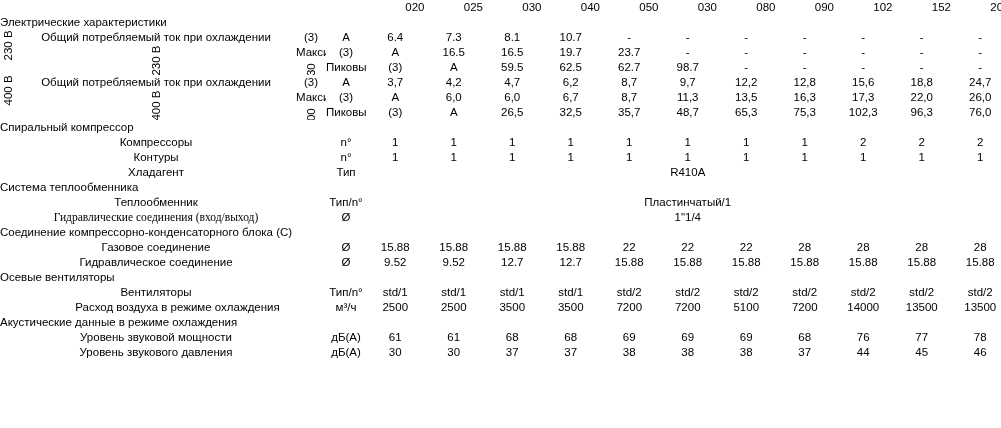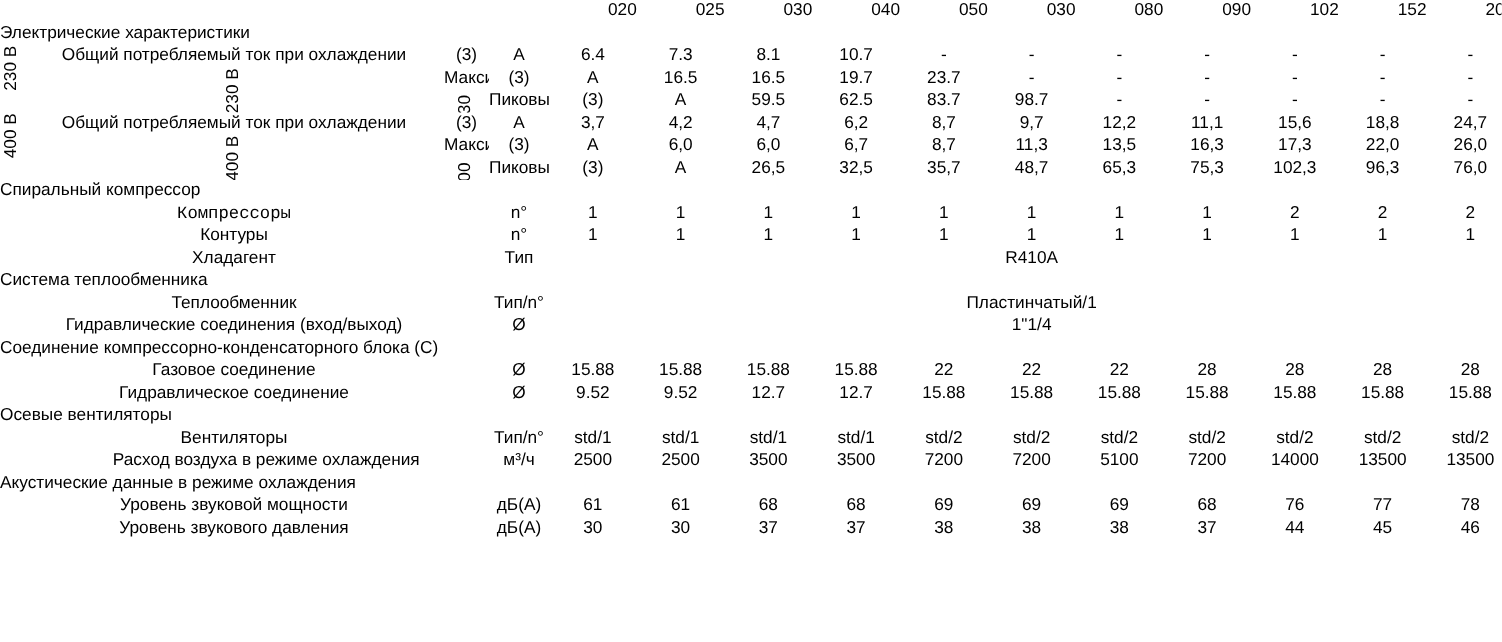--- a/index.html
+++ b/index.html
@@ -172,21 +172,21 @@
       </tr>
       <tr>
         <td class="rot" rowspan="1">
           <span>230 В</span>
         </td>
         <td class="lbl">Пиковый пусковой ток</td>
         <td class="note">(3)</td>
         <td class="unit">А</td>
         <td class="val">59.5</td>
         <td class="val">62.5</td>
-        <td class="val">83.7</td>
+        <td class="val">62.7</td>
         <td class="val">98.7</td>
         <td class="val">-</td>
         <td class="val">-</td>
         <td class="val">-</td>
         <td class="val">-</td>
         <td class="val">-</td>
         <td class="val">-</td>
         <td class="val last">-</td>
       </tr>
       <tr>
@@ -196,21 +196,21 @@
         <td class="lbl">Общий потребляемый ток при охлаждении</td>
         <td class="note">(3)</td>
         <td class="unit">А</td>
         <td class="val">3,7</td>
         <td class="val">4,2</td>
         <td class="val">4,7</td>
         <td class="val">6,2</td>
         <td class="val">8,7</td>
         <td class="val">9,7</td>
         <td class="val">12,2</td>
-        <td class="val">11,1</td>
+        <td class="val">12,8</td>
         <td class="val">15,6</td>
         <td class="val">18,8</td>
         <td class="val last">24,7</td>
       </tr>
       <tr>
         <td class="rot" rowspan="2">
           <span>400 В</span>
         </td>
         <td class="lbl">Максимальный рабочий ток</td>
         <td class="note">(3)</td>
@@ -244,21 +244,21 @@
         <td class="val">96,3</td>
         <td class="val">76,0</td>
         <td class="val">87,0</td>
         <td class="val last">117,0</td>
       </tr>
       <tr class="sec">
         <td colspan="15">Спиральный компрессор</td>
       </tr>
       <tr>
         <td class="lbl" style="border-right: 0px;"></td>
-        <td class="lbl" style="border-left: 0px; font-family: Liberation Mono, monospace;">Компрессоры</td>
+        <td class="lbl" style="border-left: 0px;">Компрессоры</td>
         <td class="note"></td>
         <td class="unit">n°</td>
         <td class="val">1</td>
         <td class="val">1</td>
         <td class="val">1</td>
         <td class="val">1</td>
         <td class="val">1</td>
         <td class="val">1</td>
         <td class="val">1</td>
         <td class="val">1</td>
@@ -295,21 +295,21 @@
       </tr>
       <tr>
         <td class="lbl" style="border-right: 0px;"></td>
         <td class="lbl" style="border-left: 0px;">Теплообменник</td>
         <td class="note"></td>
         <td class="unit">Тип/n°</td>
         <td class="span-center" colspan="11">Пластинчатый/1</td>
       </tr>
       <tr>
         <td class="lbl" style="border-right: 0px;"></td>
-        <td class="lbl" style="border-left: 0px;">Гидравлические соединения (вход/выход)</td>
+        <td class="lbl" style="border-left: 0px; font-family: Liberation Serif, serif;">Гидравлические соединения (вход/выход)</td>
         <td class="note"></td>
         <td class="unit">Ø</td>
         <td class="span-center" colspan="11">1"1/4</td>
       </tr>
       <tr class="sec">
         <td colspan="15">Соединение компрессорно-конденсаторного блока (С)</td>
       </tr>
       <tr>
         <td class="lbl" style="border-right: 0px;"></td>
         <td class="lbl" style="border-left: 0px;">Газовое соединение</td>

